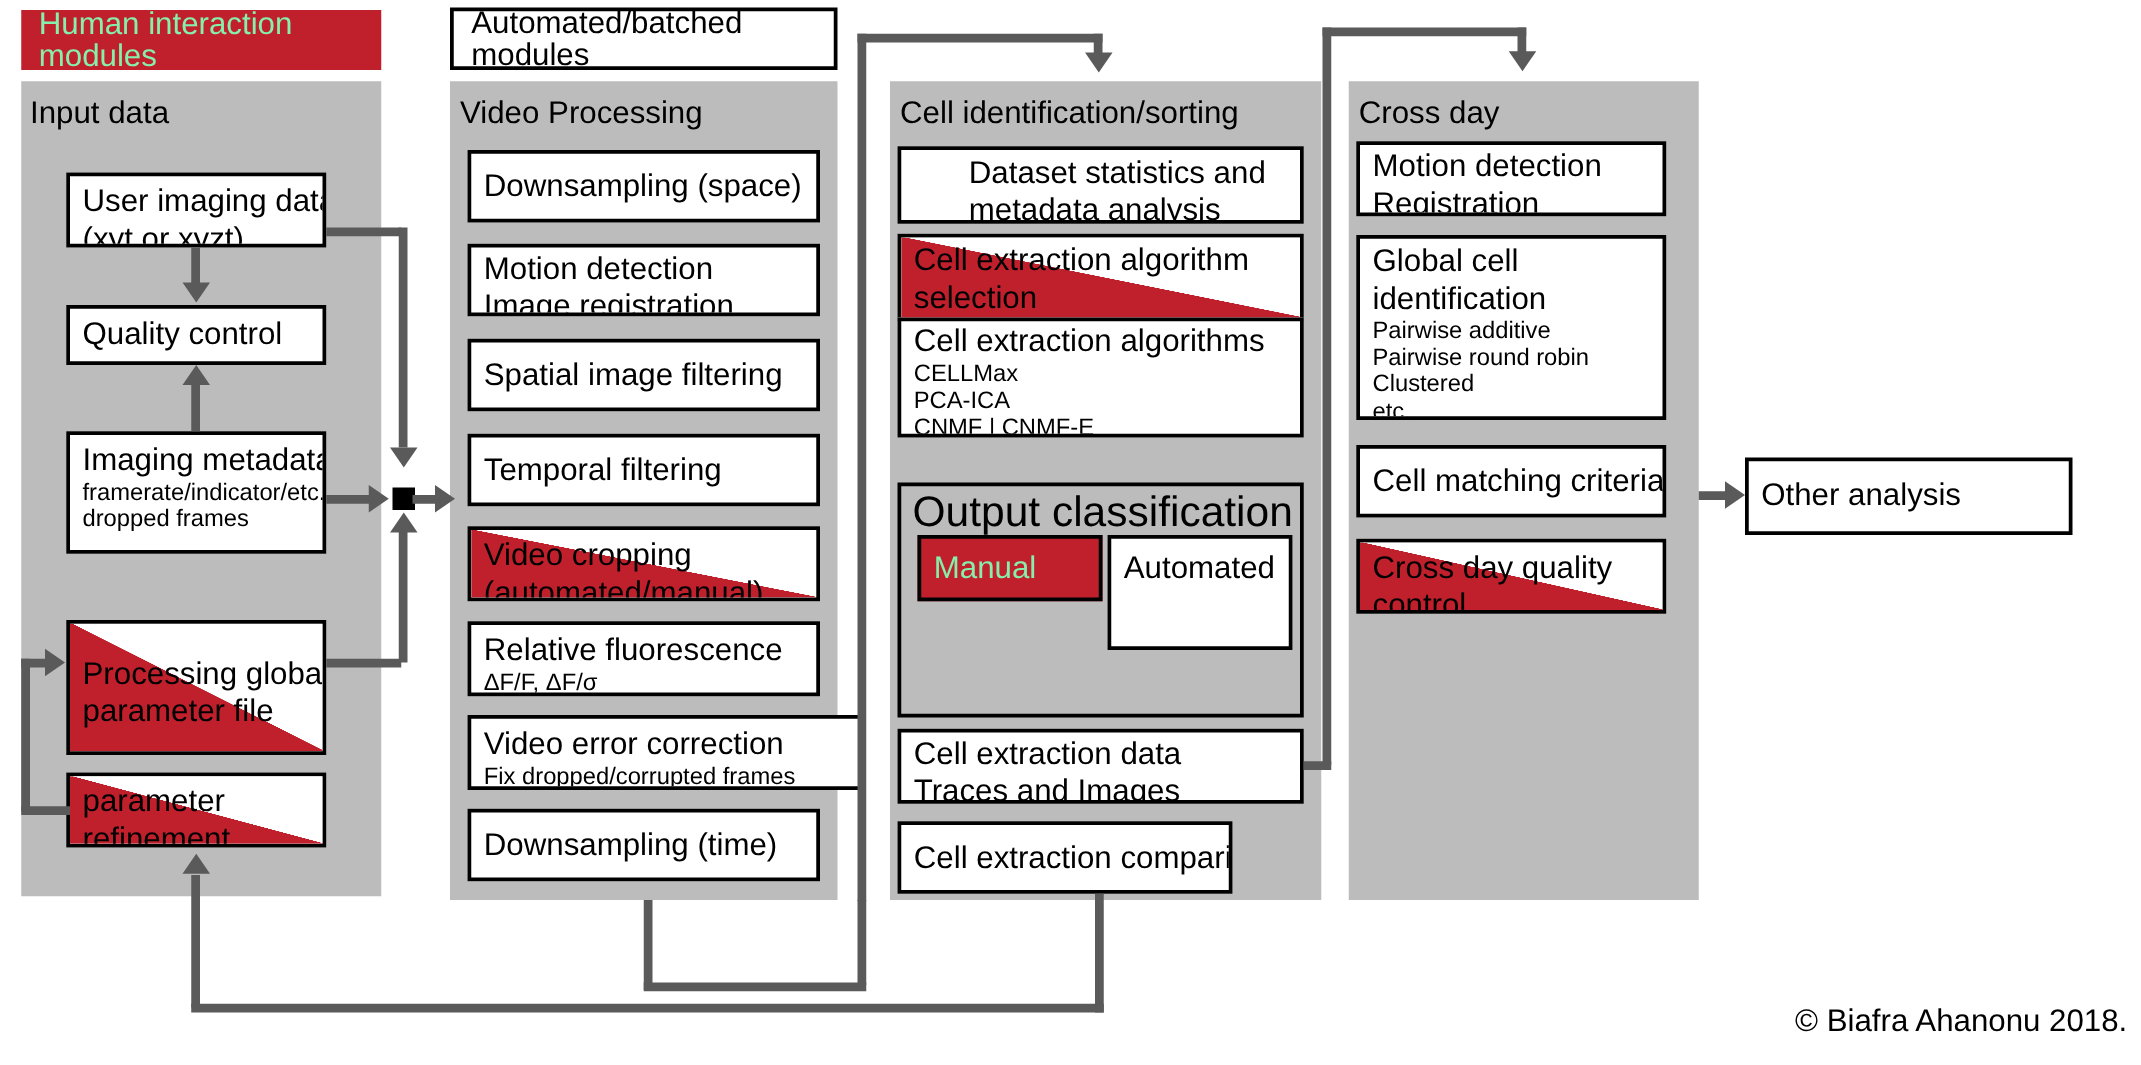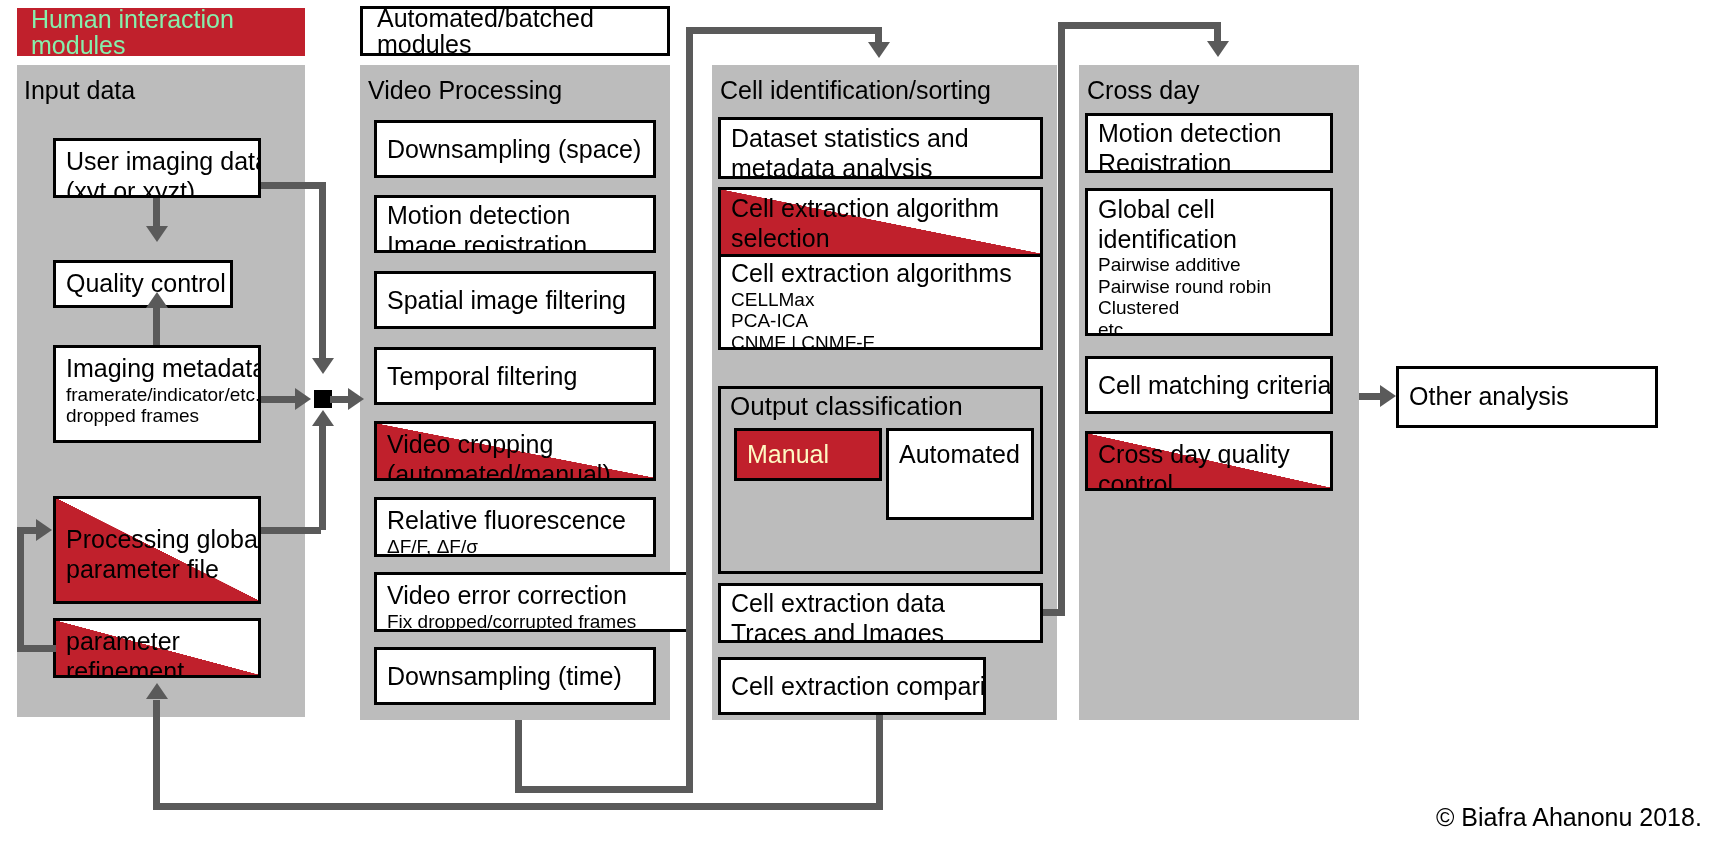--- a/index.html
+++ b/index.html
@@ -64,21 +64,21 @@
     content:"";
     position:absolute;
     inset:0;
     z-index:1;
     background:linear-gradient(to bottom left,
         #ffffff 0%, #ffffff 49.4%, #c0202c 49.6%, #c0202c 100%);
   }
   .box.solidred{
     background:#c0202c;
   }
-  .box.solidred .t1{color:#fef9c3;}
+  .box.solidred .t1{color:#86efac;}
 
   .t1{
     font-size:25px;
     line-height:1.18;
     white-space:nowrap;
   }
   .t2{
     font-size:19px;
     line-height:1.14;
     white-space:nowrap;
@@ -87,21 +87,21 @@
   
   .subpanel{
     position:absolute;
     background:#bcbcbc;
     border:3px solid #000;
     box-sizing:border-box;
   }
   .subpanel .sub-title{
     position:absolute;
     left:9px;top:4px;
-    font-size:26px;line-height:1;
+    font-size:34px;line-height:1;
     white-space:nowrap;
   }
 
   
   .ln{position:absolute;background:#5a5a5a;}
   .ln.v{width:7px;}
   .ln.h{height:7px;}
 
   .arrow{position:absolute;width:0;height:0;}
   .arrow.down{
@@ -148,21 +148,21 @@
   <div class="panel abs" style="left:17px;top:65px;width:288px;height:652px;"></div>
   <div class="panel-title" style="left:24px;top:78px;">Input data</div>
 
   <div class="box" style="left:53px;top:138px;width:208px;height:60px;">
     <div class="inner">
       <div class="t1">User imaging data</div>
       <div class="t1">(xyt or xyzt)</div>
     </div>
   </div>
 
-  <div class="box" style="left:53px;top:244px;width:180px;height:48px;margin-top:16px;">
+  <div class="box" style="left:53px;top:244px;width:208px;height:48px;">
     <div class="inner">
       <div class="t1">Quality control</div>
     </div>
   </div>
 
   <div class="box" style="left:53px;top:345px;width:208px;height:98px;">
     <div class="inner">
       <div class="t1">Imaging metadata</div>
       <div class="t2">framerate/indicator/etc.</div>
       <div class="t2">dropped frames</div>
@@ -234,21 +234,21 @@
 
   <div class="box" style="left:374px;top:647px;width:282px;height:58px;">
     <div class="inner" style="padding-top:12px;">
       <div class="t1">Downsampling  (time)</div>
     </div>
   </div>
 
   <div class="panel abs" style="left:712px;top:65px;width:345px;height:655px;"></div>
   <div class="panel-title" style="left:720px;top:78px;">Cell identification/sorting</div>
 
-  <div class="box" style="left:718px;top:117px;width:325px;height:62px;">
+  <div class="box" style="left:718px;top:117px;width:325px;height:62px;padding-left:44px;">
     <div class="inner" style="padding-top:4px;">
       <div class="t1">Dataset statistics and</div>
       <div class="t1">metadata analysis</div>
     </div>
   </div>
 
   <div class="box split" style="left:718px;top:187px;width:325px;height:70px;">
     <div class="inner" style="padding-top:4px;">
       <div class="t1">Cell extraction algorithm</div>
       <div class="t1">selection</div>

